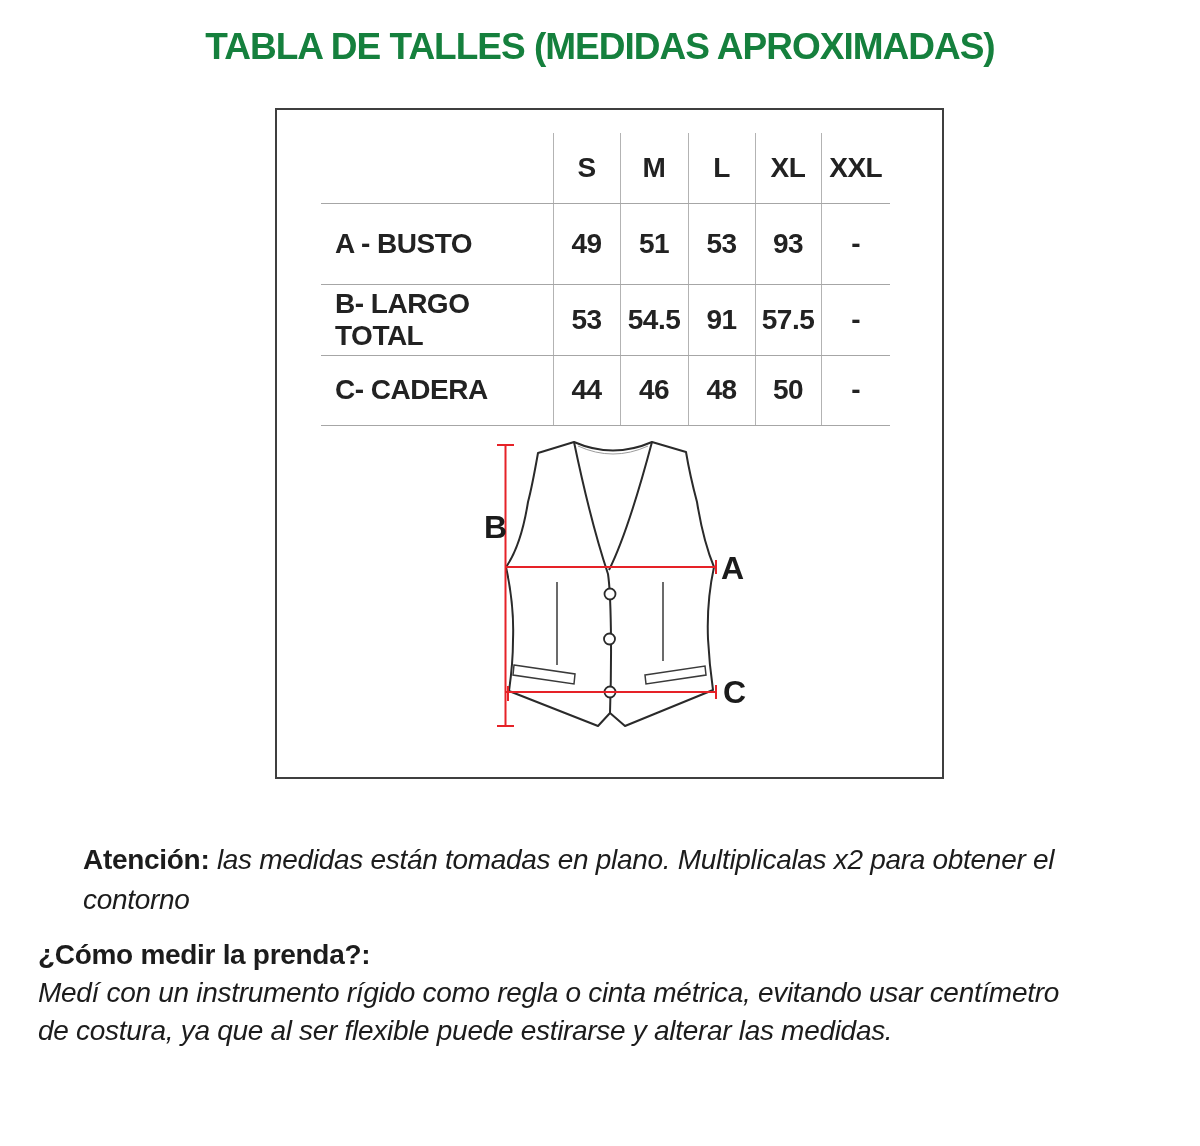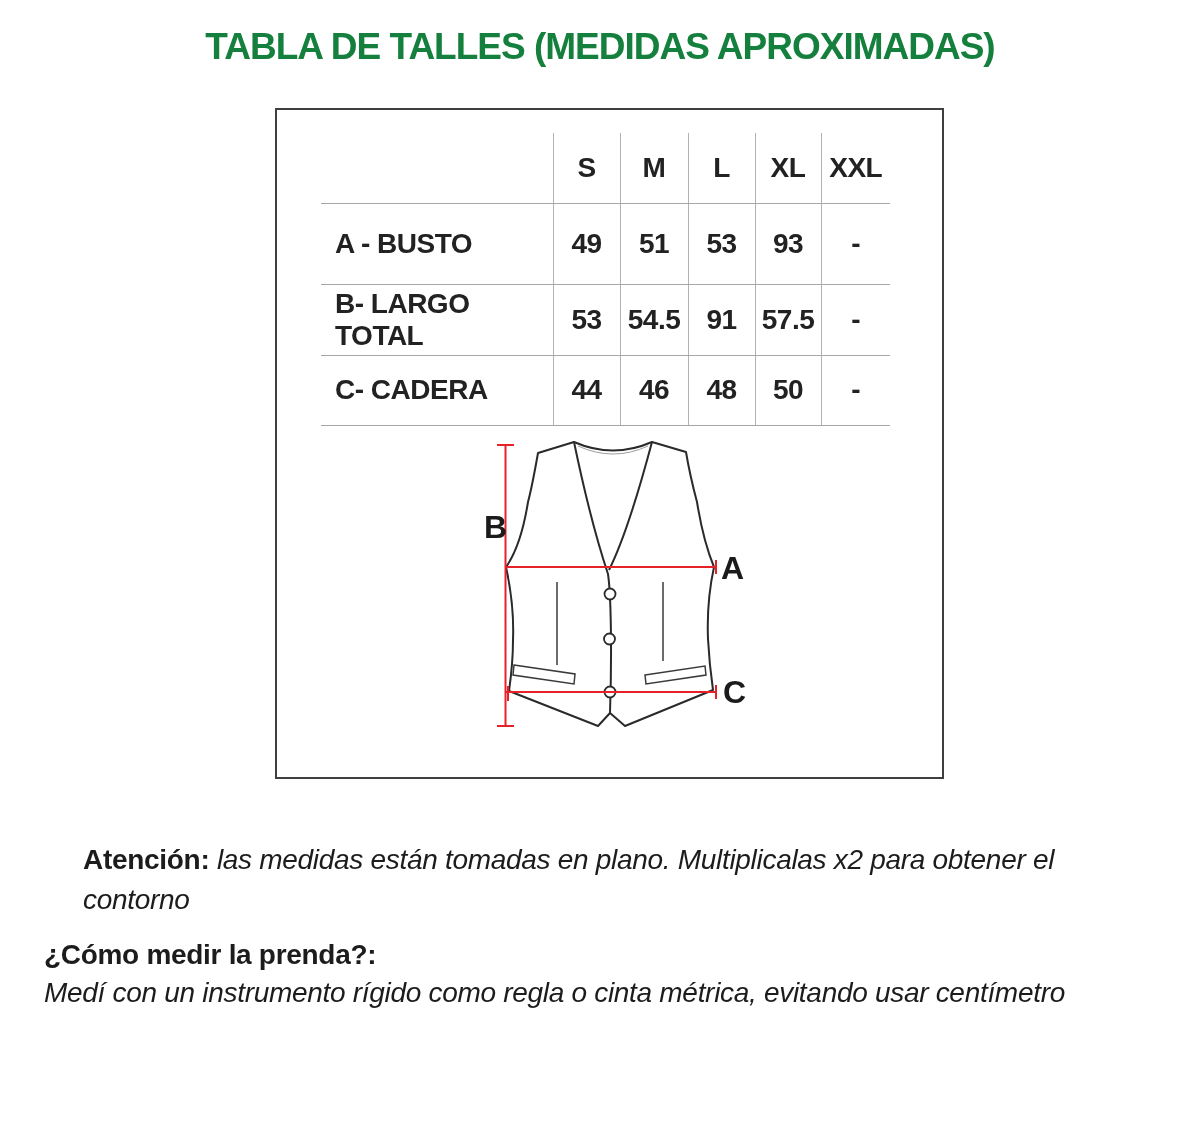--- a/index.html
+++ b/index.html
@@ -71,21 +71,21 @@
 
   .attention {
     position: absolute; left: 38px; top: 840px; right: 36px;
     font-size: 28px; line-height: 40px; letter-spacing: -0.3px; margin-left: 45px;
   }
   .attention .bold-label { font-weight: 700; font-style: normal; }
   .it { font-style: italic; }
 
   .howto {
     position: absolute; left: 38px; top: 936px; right: 36px;
-    font-size: 28px; line-height: 38px; letter-spacing: -0.3px; margin-left: 6px;
+    font-size: 28px; line-height: 38px; letter-spacing: -0.3px;
   }
   .howto .heading { font-weight: 700; }
 </style>
 </head>
 <body>
 
 <div class="title">TABLA DE TALLES (MEDIDAS APROXIMADAS)</div>
 
 <div class="chart-box">
 
@@ -173,13 +173,14 @@
 <div class="attention">
   <div>
     <span class="bold-label">Atención:</span>
     <span class="it">las medidas están tomadas en plano. Multiplicalas x2 para obtener el contorno</span>
   </div>
 </div>
 
 <div class="howto">
   <div class="heading">¿Cómo medir la prenda?:</div>
   <div class="it">Medí con un instrumento rígido como regla o cinta métrica, evitando usar centímetro</div>
+  <div class="it">de costura, ya que al ser flexible puede estirarse y alterar las medidas.</div>
 </div>
 
 </body></html>

